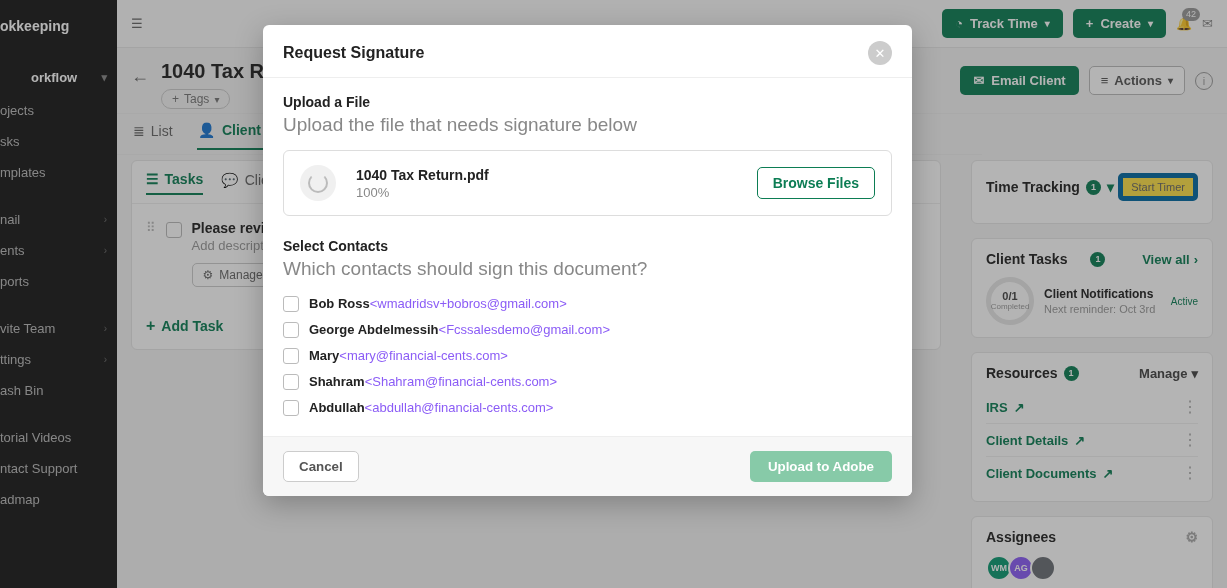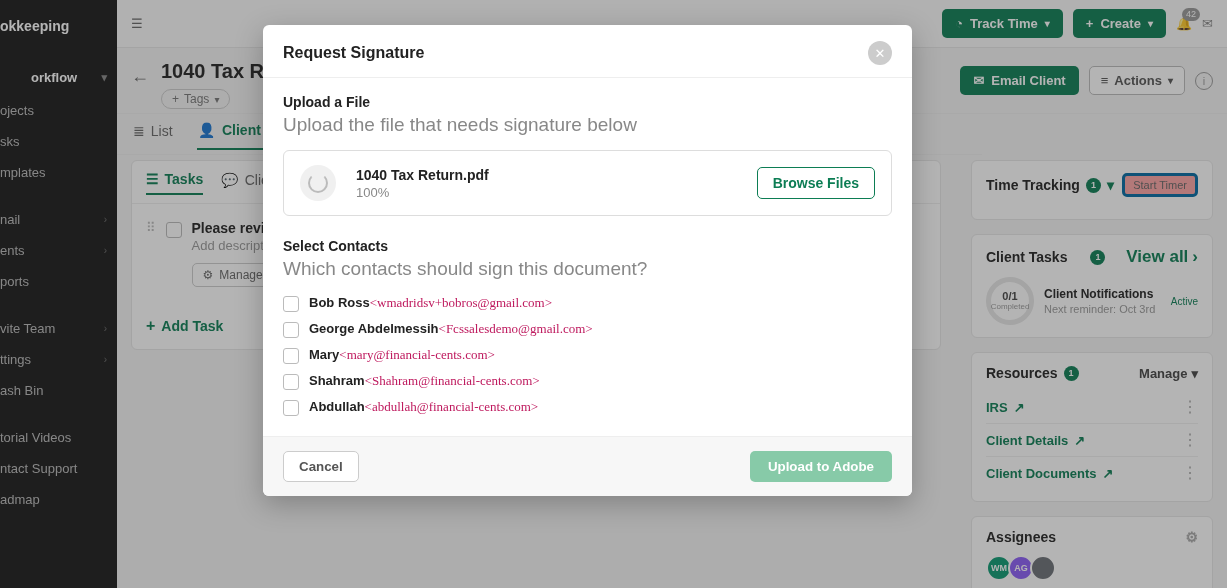--- a/index.html
+++ b/index.html
@@ -47,23 +47,23 @@
 .task-title { font-weight: 700; font-size: 14px; color: #222; }
 .task-desc { color: #999; font-size: 13px; margin-top: 2px; }
 .manage-btn { display: inline-flex; align-items: center; gap: 6px; border: 1px solid #ccc; color: #666; border-radius: 5px; padding: 4px 10px; font-size: 12px; margin-top: 10px; }
 .add-task { display: inline-flex; align-items: center; gap: 6px; color: #0c7d54; font-weight: 600; font-size: 14px; padding: 14px; }
 .add-task .plus { font-size: 16px; }
 
 
 .right-col { position: absolute; right: 14px; top: 160px; width: 242px; display: flex; flex-direction: column; gap: 14px; }
 .panel { background: #fff; border: 1px solid #e6e6e6; border-radius: 6px; padding: 12px 14px; }
 .panel-hdr { display: flex; align-items: center; justify-content: space-between; font-weight: 700; font-size: 14px; color: #222; margin-bottom: 10px; }
-.small-btn { border: 3px solid #0369a1; color: #666; border-radius: 5px; padding: 3px 8px; font-size: 11px; background: #fca5a5; }
+.small-btn { border: 5px solid #0369a1; color: #666; border-radius: 5px; padding: 3px 8px; font-size: 11px; background: #fde047; }
 .badge-sm { width: 15px; height: 15px; background: #0c7d54; color: #fff; border-radius: 50%; font-size: 9px; display: inline-flex; align-items: center; justify-content: center; }
-.viewall { color: #0c7d54; font-size: 17px; font-weight: 600; display: inline-flex; align-items: center; gap: 4px; }
+.viewall { color: #0c7d54; font-size: 13px; font-weight: 600; display: inline-flex; align-items: center; gap: 4px; }
 .notif-row { display: flex; align-items: center; gap: 10px; }
 .donut { width: 48px; height: 48px; border-radius: 50%; border: 5px solid #e6e6e6; position: relative; display: flex; align-items: center; justify-content: center; flex-direction: column; }
 .donut .n { font-size: 11px; font-weight: 700; color: #444; line-height: 1; }
 .donut .c { font-size: 8px; color: #999; }
 .notif-text { flex: 1; }
 .notif-text .t { font-weight: 700; font-size: 12px; color: #222; }
 .notif-text .s { font-size: 11px; color: #999; margin-top: 2px; }
 .active-pill { font-size: 10px; color: #0c7d54; }
 .resource-item { display: flex; align-items: center; justify-content: space-between; padding: 8px 0; border-top: 1px solid #f0f0f0; }
 .resource-item:first-child { border-top: none; }
@@ -87,21 +87,21 @@
 .section-sub { font-size: 19px; color: #888; margin-top: 4px; }
 .file-box { border: 1px solid #ddd; border-radius: 6px; padding: 14px 16px; margin-top: 14px; display: flex; align-items: center; gap: 20px; }
 .spinner { width: 36px; height: 36px; border-radius: 50%; background: #f0f0f0; display: inline-flex; align-items: center; justify-content: center; }
 .spinner-ring { width: 20px; height: 20px; border: 2px solid #bbb; border-top-color: transparent; border-radius: 50%; }
 .file-name { font-weight: 700; font-size: 14px; color: #222; }
 .file-progress { font-size: 13px; color: #888; margin-top: 2px; }
 .browse-btn { margin-left: auto; border: 1px solid #0c7d54; color: #0c7d54; background: #fff; border-radius: 5px; padding: 7px 15px; font-weight: 600; font-size: 14px; }
 .contacts { margin-top: 22px; }
 .contact-item { display: flex; align-items: center; gap: 10px; padding: 4px 0; font-size: 13px; }
 .contact-item .cname { font-weight: 700; color: #222; }
-.contact-item .cemail { color: #be185d; font-family: Liberation Serif, serif; }
+.contact-item .cemail { color: #8b5cf6; }
 .modal-footer { padding: 14px 20px; background: #f7f7f7; border-top: 1px solid #eee; border-radius: 0 0 6px 6px; display: flex; align-items: center; }
 .cancel-btn { background: #fff; border: 1px solid #ccc; color: #555; border-radius: 5px; padding: 7px 15px; font-weight: 600; }
 .upload-btn { margin-left: auto; background: #87caa8; color: #fff; border-radius: 5px; padding: 8px 18px; font-weight: 600; border: none; }
 .chev-down { font-size: 10px; }
 </style>
 </head>
 <body>
 
 <div class="sidebar">
   <div class="brand">okkeeping</div>

